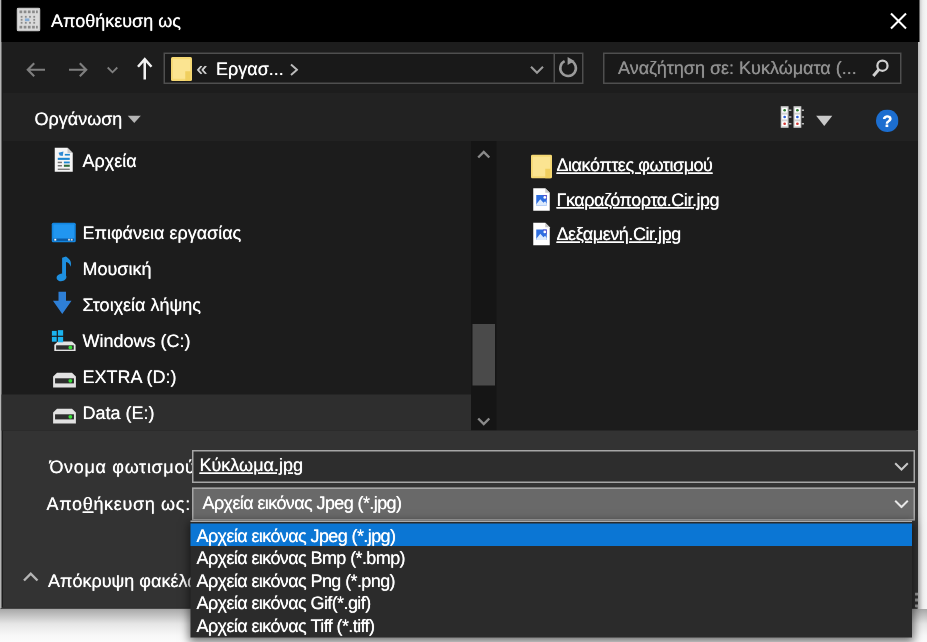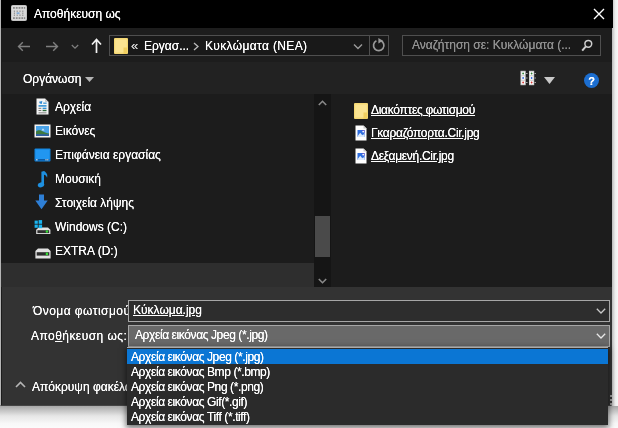--- a/index.html
+++ b/index.html
@@ -102,21 +102,20 @@
   <svg class="abs" style="left:113px;top:38px" width="14" height="16" viewBox="0 0 14 16">
     <rect x="0" y="0" width="14" height="16" rx="1" fill="#f5d873"></rect>
     <rect x="1.2" y="1.5" width="11.6" height="13" fill="#fbe491"></rect>
     <path d="M9.5 9.5 L13 9.5 L13 16 L9.5 16 Z" fill="#f0cf5f"></path>
   </svg>
   <span class="abs crumb" style="left:130px;top:38px;color:#d0d0d0;font-size:13px">«</span>
   <span class="abs crumb" style="left:143px;top:39px">Εργασ...</span>
   <svg class="abs" style="left:192px;top:42px" width="6" height="9" viewBox="0 0 6 9">
     <path d="M1 1 L5 4.5 L1 8" stroke="#bbb" stroke-width="1.3" fill="none"></path>
   </svg>
-  <span class="abs crumb" style="left:204px;top:39px;letter-spacing:0.35px">Κυκλώματα (ΝΕΑ)</span>
   <svg class="abs" style="left:352px;top:43px" width="10" height="7" viewBox="0 0 10 7">
     <path d="M1 1.5 L5 5.5 L9 1.5" stroke="#9a9a9a" stroke-width="1.4" fill="none"></path>
   </svg>
   <svg class="abs" style="left:371px;top:38px" width="14" height="15" viewBox="0 0 14 15">
     <path d="M8.6 2.6 A 5.2 5.2 0 1 1 4.4 2.8" stroke="#9a9a9a" stroke-width="1.7" fill="none"></path>
     <path d="M6.4 0 L11 2.7 L6.4 5.4 Z" fill="#9a9a9a"></path>
   </svg>
   <div class="abs" id="searchbox"></div>
   <span class="abs" id="searchph">Αναζήτηση σε: Κυκλώματα (...</span>
   <svg class="abs" style="left:580px;top:39px" width="13" height="13" viewBox="0 0 13 13">
@@ -169,30 +168,20 @@
       <rect x="7.2" y="4.6" width="3.4" height="1.1" fill="#1c86d0"></rect>
       <rect x="2.5" y="7.2" width="8" height="1.4" fill="#1c86d0"></rect>
       <rect x="2.5" y="9.8" width="2.8" height="1" fill="#777"></rect>
       <rect x="6.6" y="9.7" width="3.9" height="1.2" fill="#1c86d0"></rect>
       <rect x="2.5" y="12" width="2.8" height="1" fill="#777"></rect>
       <rect x="6.6" y="11.8" width="3.9" height="1.4" fill="#2d6b3c"></rect>
       <rect x="2.5" y="14.4" width="8" height="0.9" fill="#777"></rect>
     </svg>
     <span class="sidetext">Αρχεία</span>
   </div>
-  <div class="abs siderow" style="top:119px">
-    <svg class="abs" style="left:33px;top:5px" width="17" height="14" viewBox="0 0 17 14">
-      <rect x="0.5" y="0.5" width="16" height="13" fill="#f2f2f2"></rect>
-      <rect x="2" y="2" width="13" height="10" fill="#4aa3e8"></rect>
-      <path d="M2 7.5 C4 5.5 7 6 9 7.5 C11 8.8 13 9 15 9.5 L15 12 L2 12 Z" fill="#3d7a3f"></path>
-      <path d="M2 10 L15 10.3 L15 12 L2 12 Z" fill="#2e5f9e"></path>
-      <path d="M9 4.2 L10.5 6.5 L7.5 6.5 Z" fill="#cfe8fa"></path>
-    </svg>
-    <span class="sidetext">Εικόνες</span>
-  </div>
   <div class="abs siderow" style="top:143px">
     <svg class="abs" style="left:33px;top:5px" width="17" height="14" viewBox="0 0 17 14">
       <rect x="0.5" y="0.5" width="16" height="13" rx="1" fill="#1386e0"></rect>
       <rect x="1.6" y="1.6" width="13.8" height="9.8" fill="#2196f0"></rect>
       <rect x="1.6" y="11" width="13.8" height="1.6" fill="#0b5ba6"></rect>
       <rect x="2.2" y="11.2" width="1.3" height="1.2" fill="#fff"></rect>
       <rect x="11.4" y="11.2" width="1.2" height="1.2" fill="#ddd"></rect>
       <rect x="13.2" y="11.2" width="1.2" height="1.2" fill="#ddd"></rect>
     </svg>
     <span class="sidetext">Επιφάνεια εργασίας</span>
@@ -228,20 +217,28 @@
     <span class="sidetext">Windows (C:)</span>
   </div>
   <div class="abs siderow" style="top:239px">
     <svg class="abs" style="left:34px;top:9px" width="16" height="11" viewBox="0 0 16 11">
       <path d="M3 0.5 L13 0.5 L15.6 3 L15.6 10.4 L0.4 10.4 L0.4 3 Z" fill="#e2e2e2"></path>
       <rect x="1.7" y="4.2" width="12.6" height="3.4" fill="#2d2d2d"></rect>
       <circle cx="11.9" cy="5.9" r="1.3" fill="#35dd35"></circle>
     </svg>
     <span class="sidetext">EXTRA (D:)</span>
   </div>
+  <div class="abs siderow" style="top:263px">
+    <svg class="abs" style="left:34px;top:9px" width="16" height="11" viewBox="0 0 16 11">
+      <path d="M3 0.5 L13 0.5 L15.6 3 L15.6 10.4 L0.4 10.4 L0.4 3 Z" fill="#e2e2e2"></path>
+      <rect x="1.7" y="4.2" width="12.6" height="3.4" fill="#2d2d2d"></rect>
+      <circle cx="11.9" cy="5.9" r="1.3" fill="#35dd35"></circle>
+    </svg>
+    <span class="sidetext">Data (E:)</span>
+  </div>
 
   <div class="abs" id="sbtrack"></div>
   <div class="abs" id="sbthumb"></div>
   <svg class="abs" style="left:317px;top:100px" width="9" height="6" viewBox="0 0 9 6">
     <path d="M0.8 5 L4.5 1.3 L8.2 5" stroke="#8a8a8a" stroke-width="1.6" fill="none"></path>
   </svg>
   <svg class="abs" style="left:317px;top:278px" width="9" height="6" viewBox="0 0 9 6">
     <path d="M0.8 1 L4.5 4.7 L8.2 1" stroke="#8a8a8a" stroke-width="1.6" fill="none"></path>
   </svg>
 

